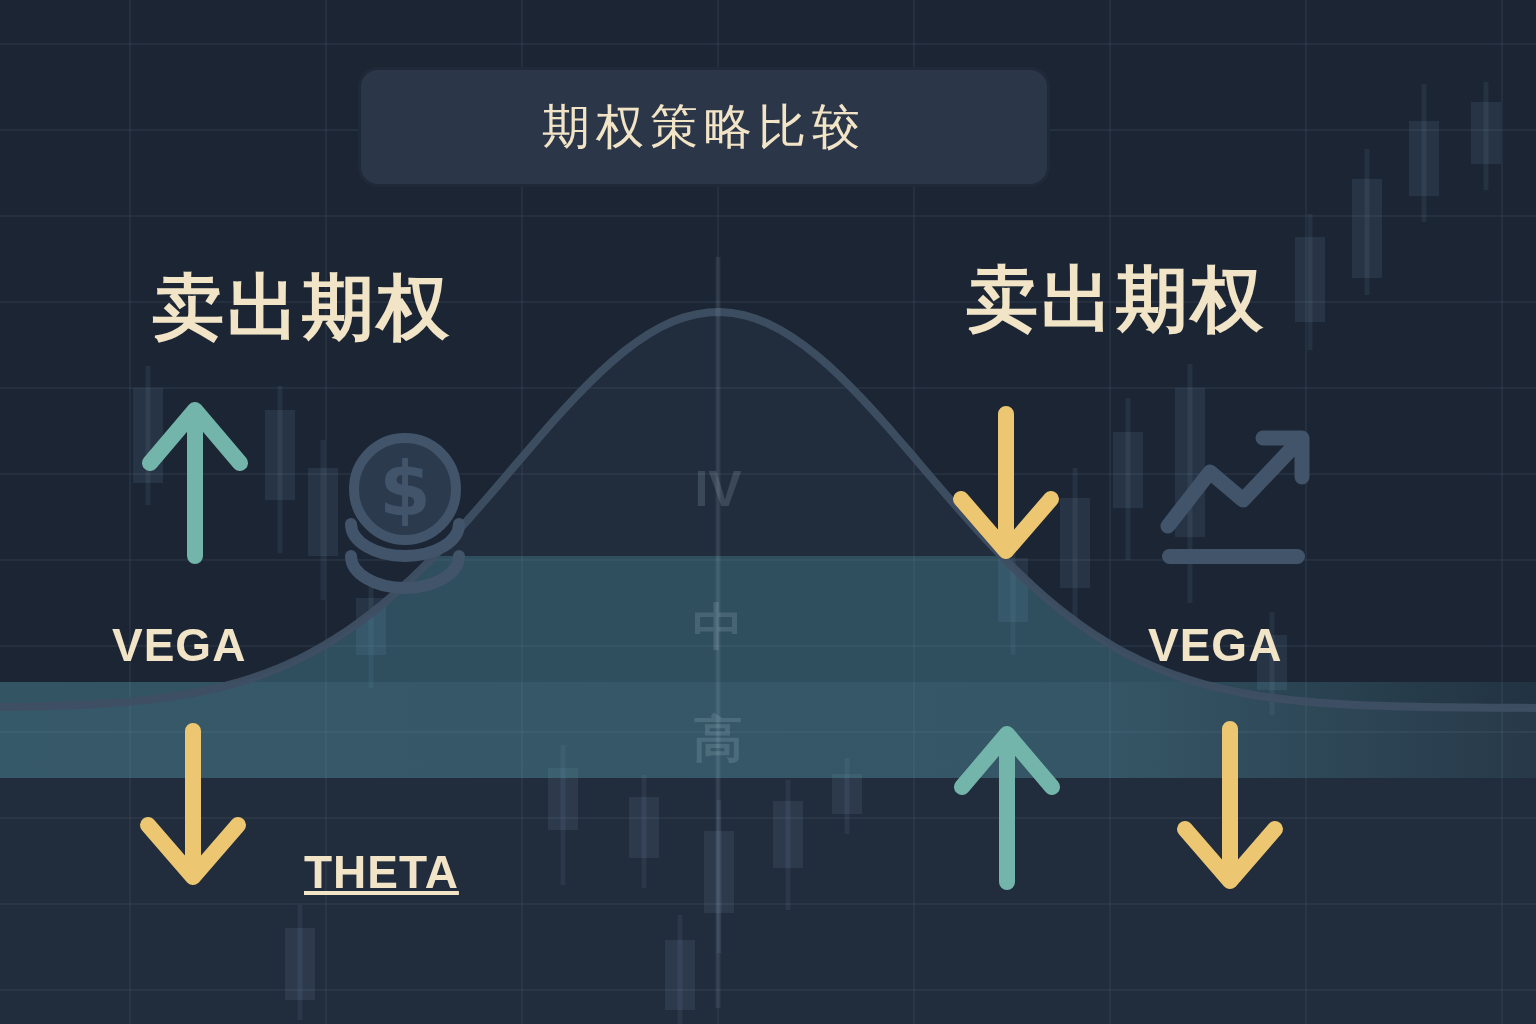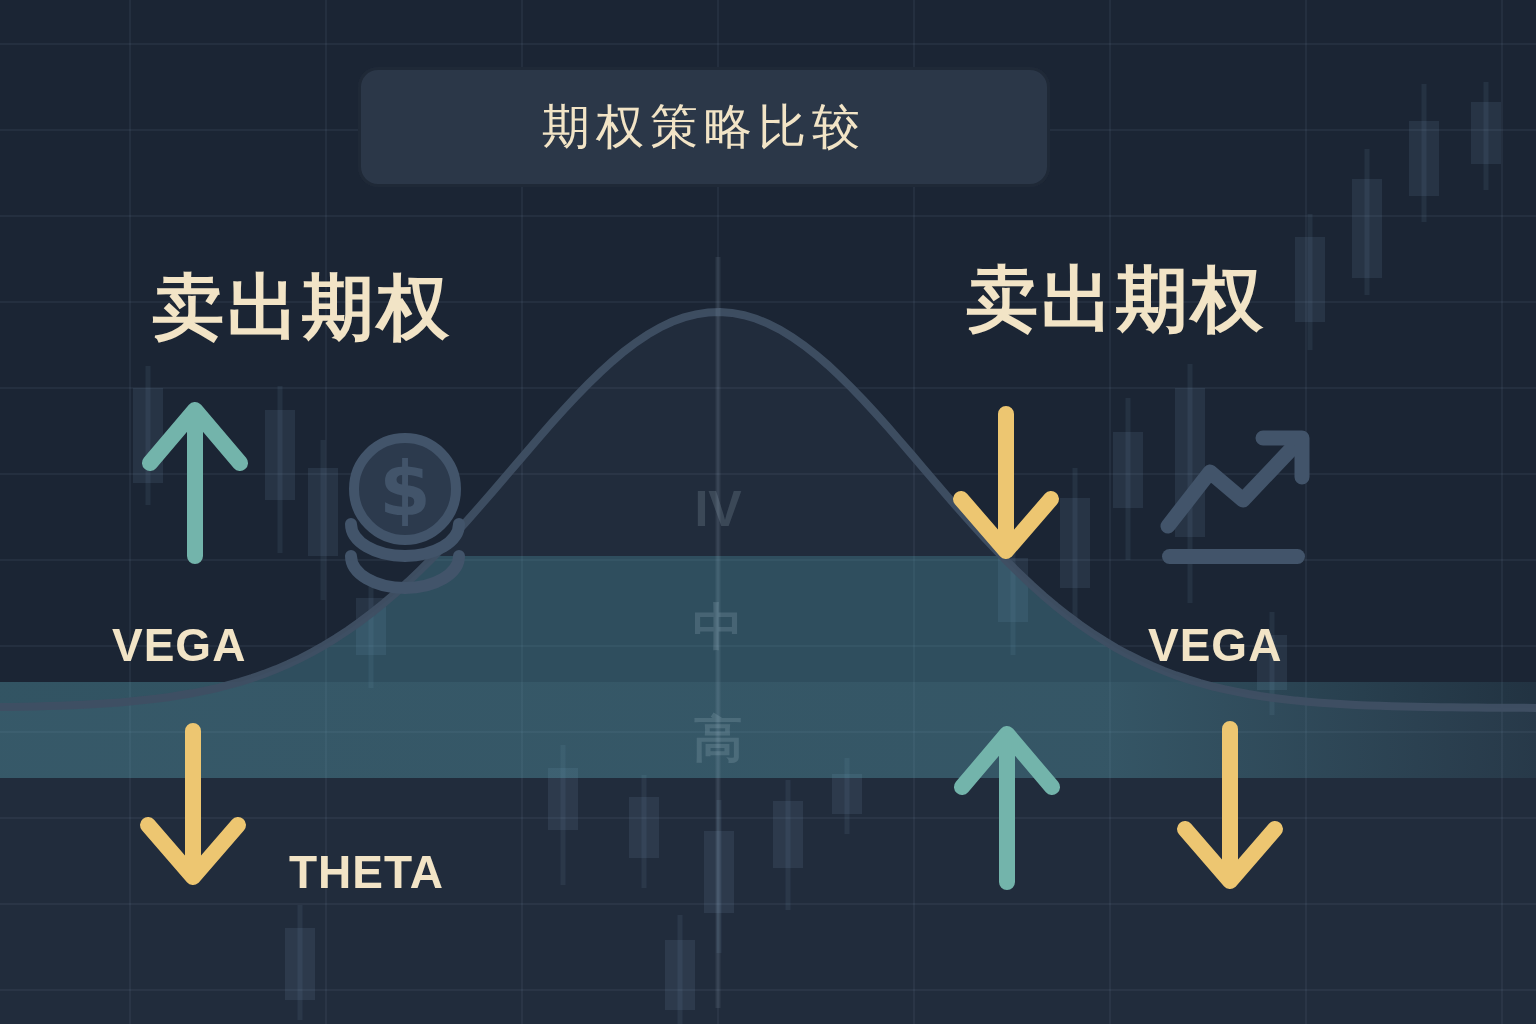--- a/index.html
+++ b/index.html
@@ -112,24 +112,24 @@
   </svg>
 
   <div class="banner">
     <span class="banner-text">期权策略比较</span>
   </div>
 
   <div class="txt heading" style="left:152px;top:260px;">卖出期权</div>
   <div class="txt heading" style="left:966px;top:252px;">卖出期权</div>
 
   <div class="txt greek" style="left:112px;top:618px;">VEGA</div>
-  <div class="txt greek" style="left:289px;top:845px;">THETA</div>
+  <div class="txt greek" style="left:304px;top:845px;text-decoration:underline;">THETA</div>
   <div class="txt greek" style="left:1148px;top:618px;">VEGA</div>
 
-  <div class="curve-label" style="top:480px;">IV</div>
+  <div class="curve-label" style="top:460px;">IV</div>
   <div class="curve-label" style="top:594px;">中</div>
   <div class="curve-label" style="top:706px;">高</div>
 
   <svg id="icon-layer" viewBox="0 0 1536 1024" aria-hidden="true">
 
     <path d="M195 556 L195 414 M150 463 L195 410 L240 463" fill="none" style="stroke:var(--teal)" stroke-width="16" stroke-linecap="round" stroke-linejoin="round"></path>
 
     <path d="M193 731 L193 872 M148 825 L193 877 L238 825" fill="none" style="stroke:var(--yellow)" stroke-width="16" stroke-linecap="round" stroke-linejoin="round"></path>
 
     <path d="M1006 414 L1006 546 M961 499 L1006 551 L1051 499" fill="none" style="stroke:var(--yellow)" stroke-width="16" stroke-linecap="round" stroke-linejoin="round"></path>

